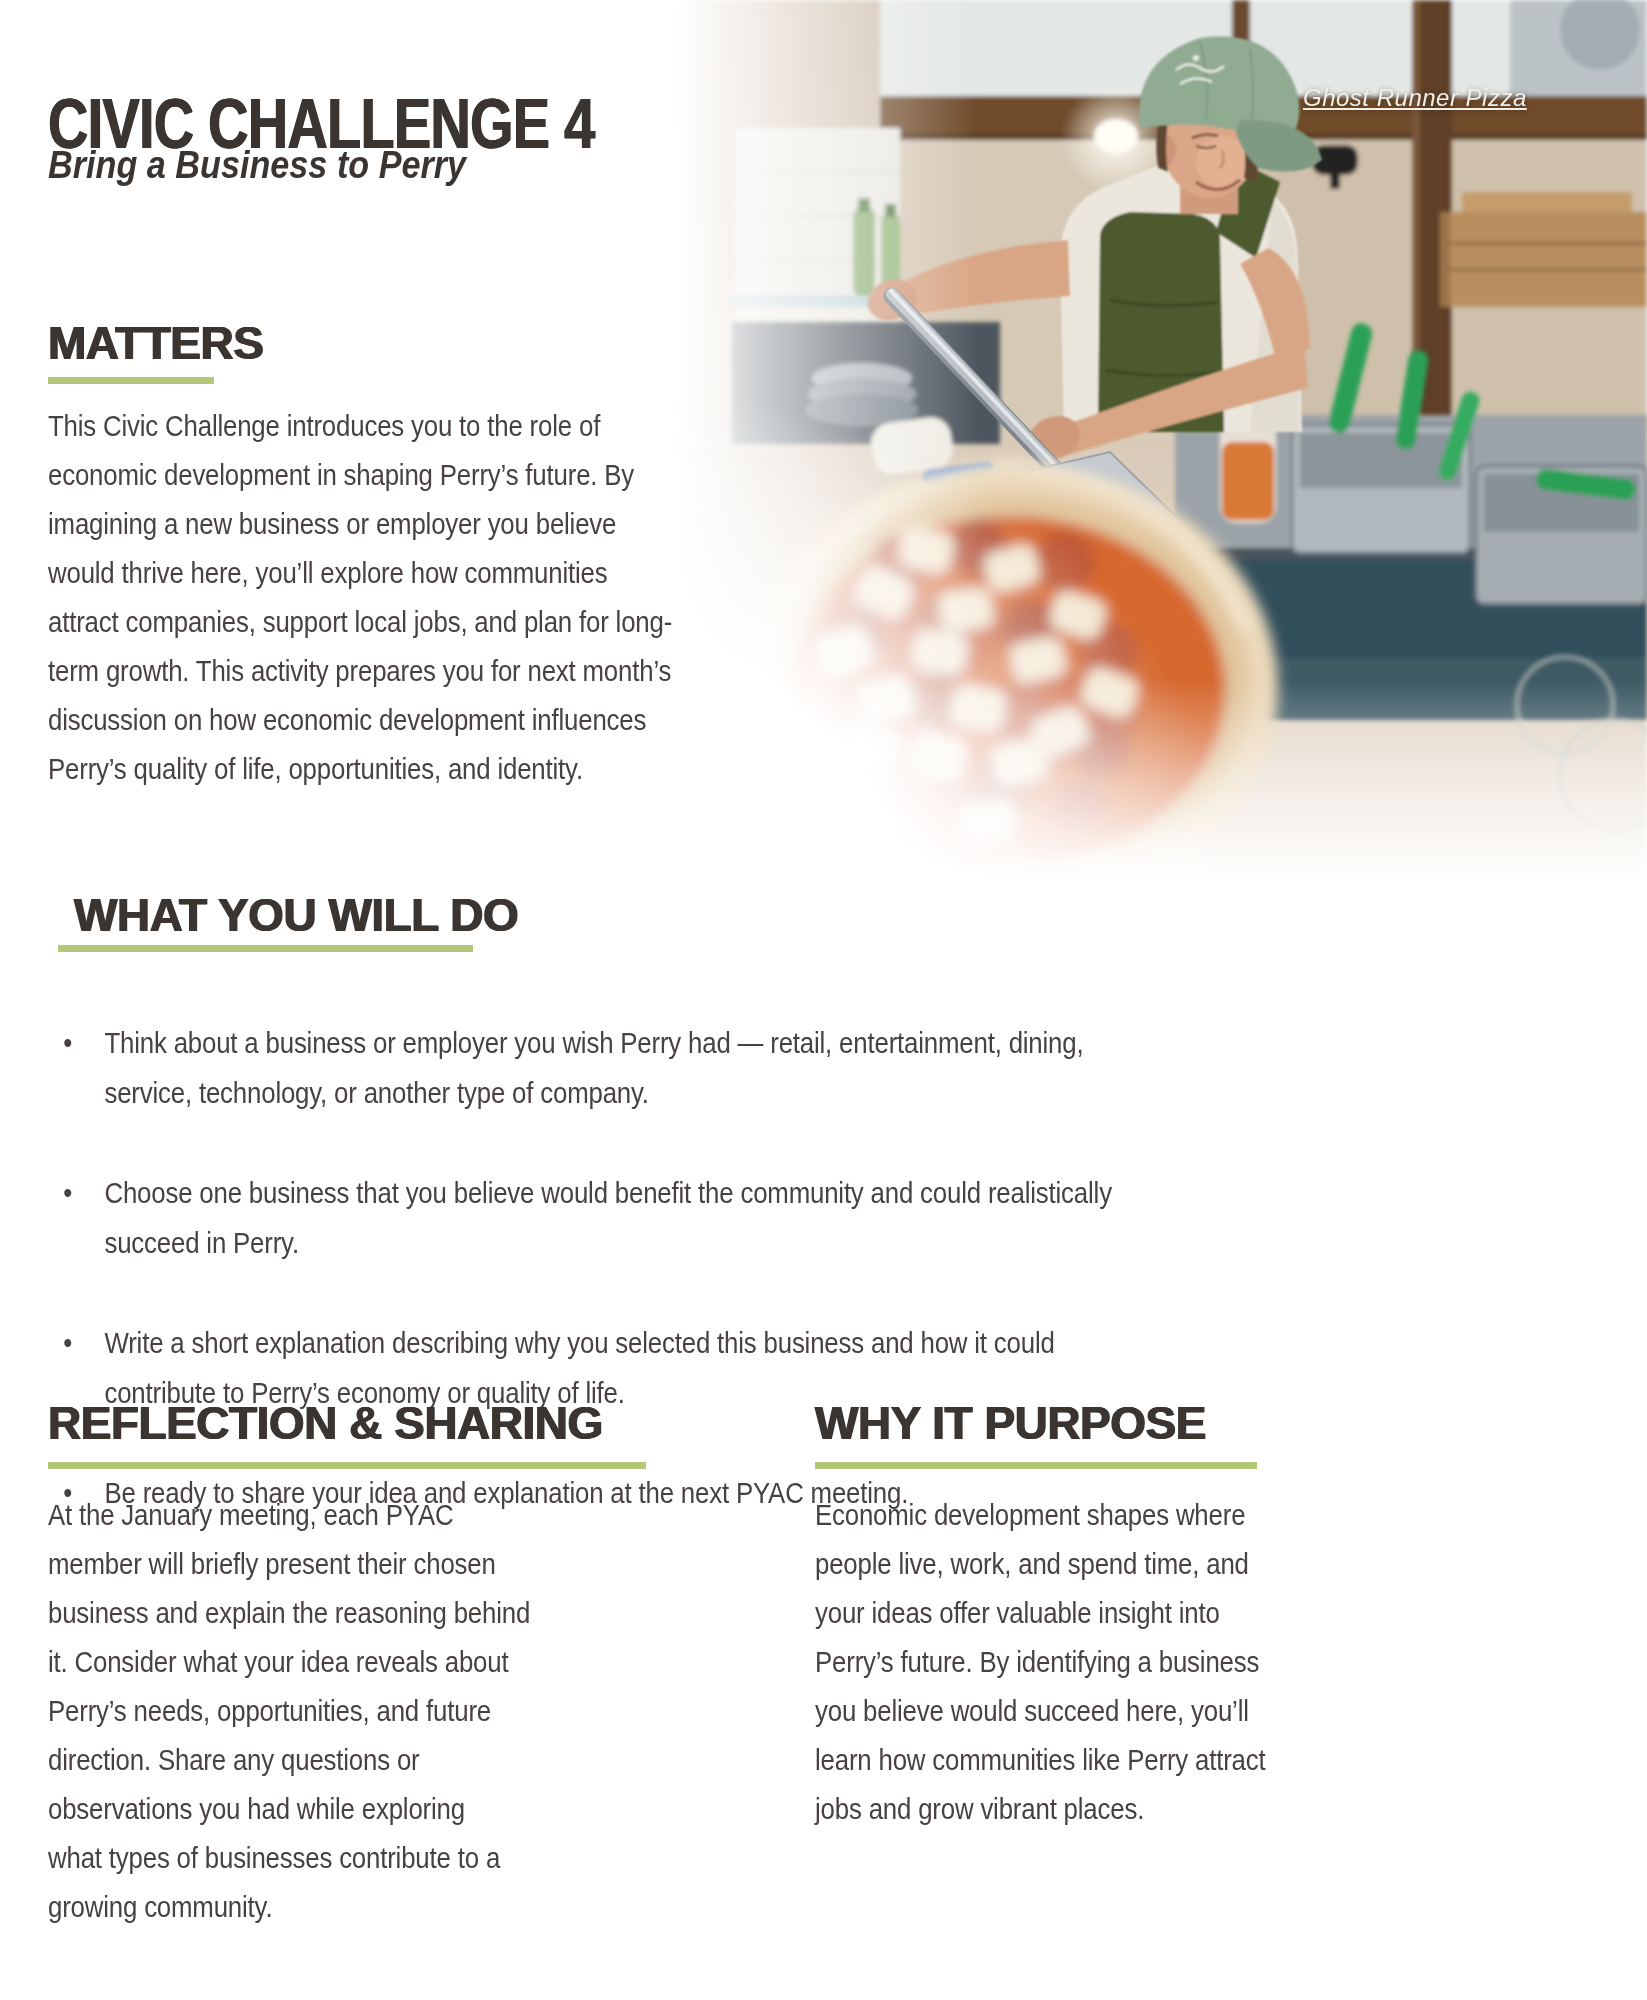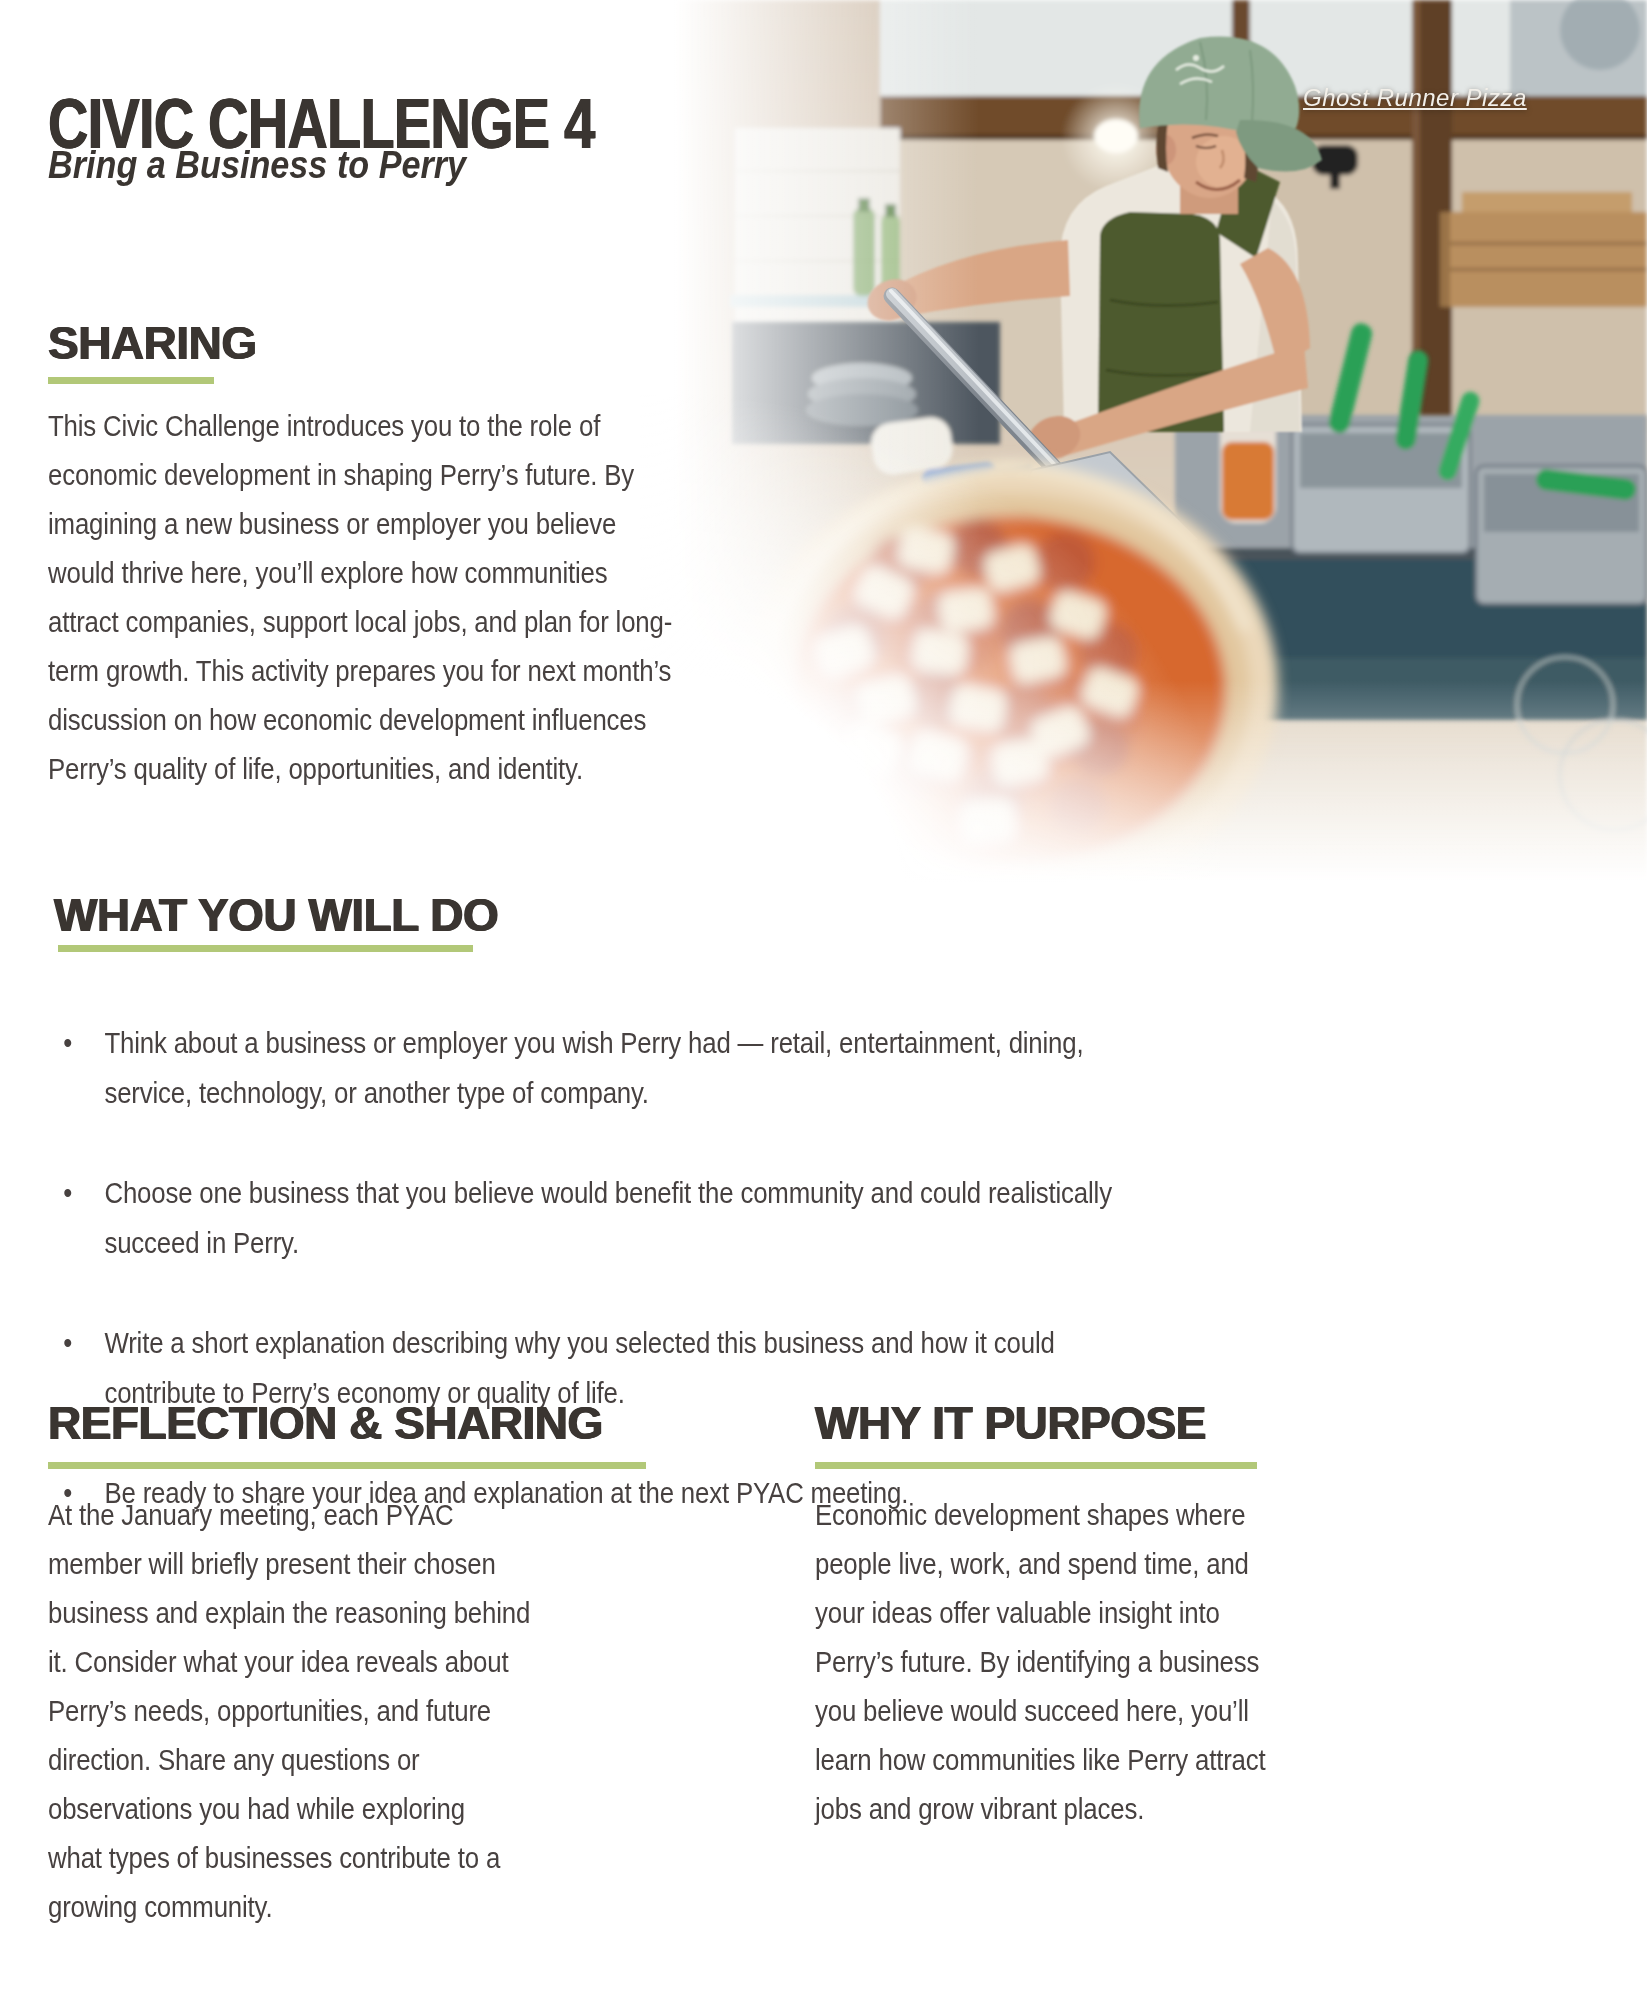--- a/index.html
+++ b/index.html
@@ -39,21 +39,21 @@
   .heavy{text-shadow:.7px 0 currentColor,-.7px 0 currentColor;}
   .rule{position:absolute;height:7px;background:var(--accent-green,#b2c878);z-index:2;}
   .body-text{
     position:absolute;margin:0;font-size:30px;line-height:49px;letter-spacing:-.2px;
     color:var(--body-text,#474140);white-space:pre-line;
     transform:scaleX(.86);transform-origin:0 0;z-index:2;
   }
   #purpose-h{left:48px;top:316px;}
   #purpose-rule{left:48px;top:377px;width:166px;}
   #purpose-body{left:48px;top:401px;width:900px;}
-  #wywd-h{left:54px;top:888px;}
+  #wywd-h{left:74px;top:888px;}
   #wywd-rule{left:58px;top:945px;width:415px;}
   ul.bullets{
     position:absolute;left:58px;top:968px;width:1500px;margin:0;padding:0;list-style:none;
     font-size:30px;line-height:50px;letter-spacing:-.2px;color:var(--body-text,#474140);
     white-space:pre-line;transform:scaleX(.86);transform-origin:0 0;z-index:2;
   }
   ul.bullets li{position:relative;padding-left:54px;}
   ul.bullets li::before{content:"\2022";position:absolute;left:6px;top:0;font-size:30px;color:var(--body-text,#474140);}
   #refl-h{left:48px;top:1396px;}
   #refl-rule{left:48px;top:1462px;width:598px;}
@@ -235,21 +235,21 @@
 
     <div class="fade fade-left"></div>
     <div class="fade fade-bottom"></div>
     <div class="fade fade-corner"></div>
     <div class="photo-caption">Ghost Runner Pizza</div>
   </div>
 
   <h1 class="title heavy">CIVIC CHALLENGE 4</h1>
   <h2 class="subtitle">Bring a Business to Perry</h2>
 
-  <h3 class="sec-h heavy" id="purpose-h">SHARING</h3>
+  <h3 class="sec-h heavy" id="purpose-h">MATTERS</h3>
   <div class="rule" id="purpose-rule"></div>
   <p class="body-text" id="purpose-body">This Civic Challenge introduces you to the role of
 economic development in shaping Perry’s future. By
 imagining a new business or employer you believe
 would thrive here, you’ll explore how communities
 attract companies, support local jobs, and plan for long-
 term growth. This activity prepares you for next month’s
 discussion on how economic development influences
 Perry’s quality of life, opportunities, and identity.</p>
 

